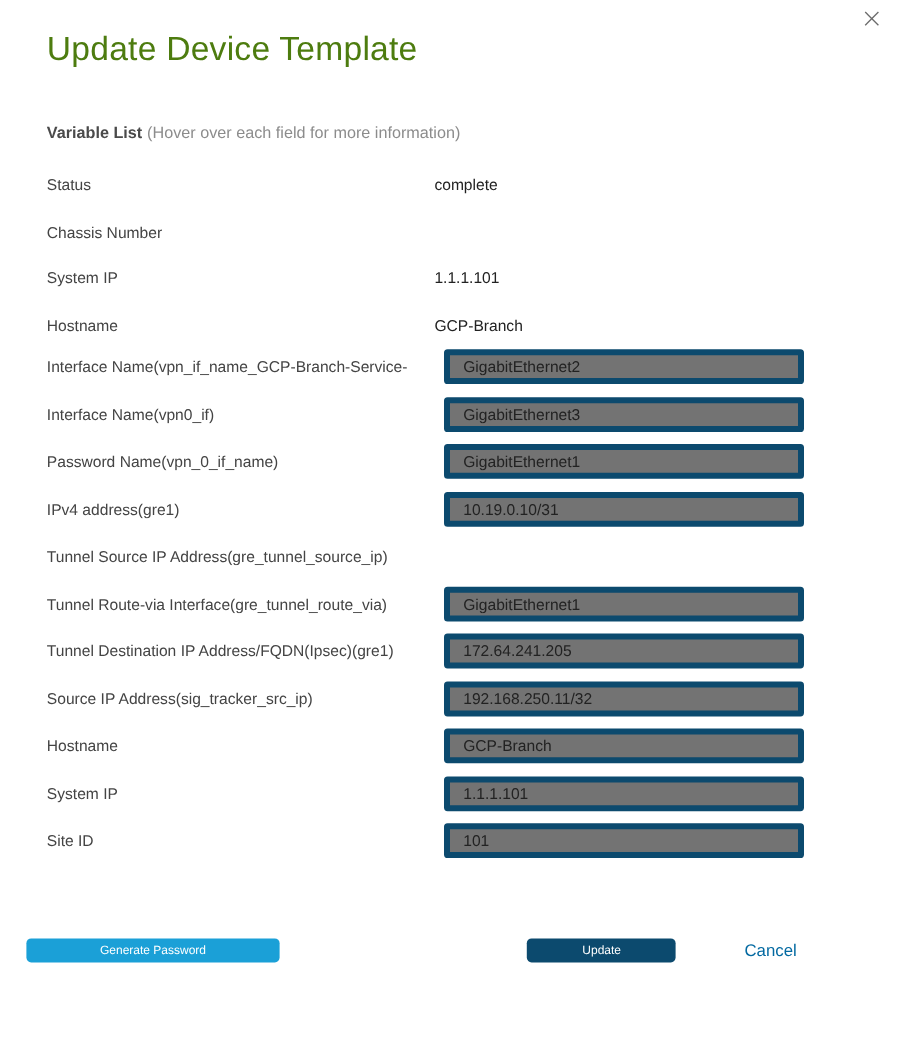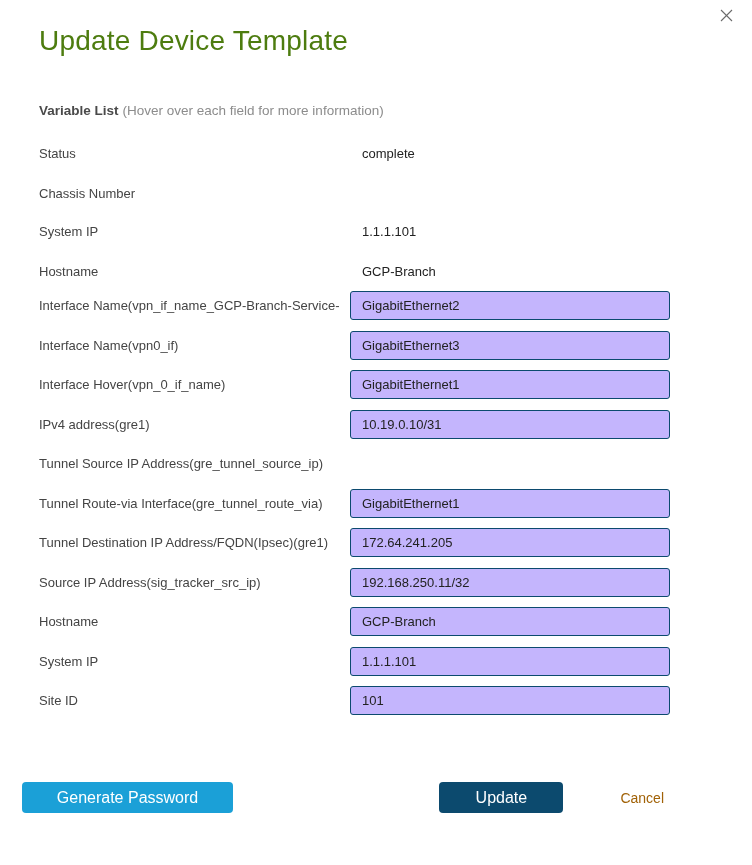--- a/index.html
+++ b/index.html
@@ -56,48 +56,48 @@
   .row.static:nth-child(2) { margin-bottom: 18px; }
   .row.static:nth-child(4) { margin-bottom: 10px; }
   .row.static .value-col {
     flex: 1;
     padding-left: 12px;
     font-size: 13px;
     color: #222;
     white-space: nowrap;
   }
   
-  .row.editable { height: 29px; margin-bottom: 10.5px; }
+  .row.editable { height: 29px; margin-bottom: 10.5px; gap: 20px; }
   .row.editable input {
     flex: 1;
     width: 320px;
     height: 29px;
-    border: 1px solid #0c4a6e;
+    border: 5px solid #0c4a6e;
     border-radius: 3px;
     padding: 0 11px;
     font-family: "Liberation Sans", "DejaVu Sans", sans-serif;
     font-size: 13px;
     color: #222;
-    background: #c4b5fd;
+    background: #737373;
     outline: none;
   }
 
   .footer {
     margin-top: 67px;
     margin-left: -17px;
     display: flex;
     align-items: center;
   }
   .btn {
     border: none;
     border-radius: 4px;
-    height: 31px;
+    height: 20px;
     color: #ffffff;
     font-family: "Liberation Sans", "DejaVu Sans", sans-serif;
-    font-size: 16px;
+    font-size: 10px;
     cursor: pointer;
   }
   .btn-generate { width: 211px; }
   .btn-update { width: 124px; margin-left: auto; }
   .cancel-link {
     margin-left: 57px;
     margin-right: 6px;
     font-size: 14px;
     cursor: pointer;
   }
@@ -147,21 +147,21 @@
     <div class="label-col">Interface Name(vpn_if_name_GCP-Branch-Service-</div>
     <input type="text" value="GigabitEthernet2" style="">
   </div>
 
   <div class="row editable">
     <div class="label-col">Interface Name(vpn0_if)</div>
     <input type="text" value="GigabitEthernet3" style="">
   </div>
 
   <div class="row editable">
-    <div class="label-col">Interface Hover(vpn_0_if_name)</div>
+    <div class="label-col">Password Name(vpn_0_if_name)</div>
     <input type="text" value="GigabitEthernet1" style="">
   </div>
 
   <div class="row editable">
     <div class="label-col">IPv4 address(gre1)</div>
     <input type="text" value="10.19.0.10/31" style="">
   </div>
 
   <div class="row editable">
     <div class="label-col">Tunnel Source IP Address(gre_tunnel_source_ip)</div>
@@ -195,16 +195,16 @@
   <div class="row editable">
     <div class="label-col">Site ID</div>
     <input type="text" value="101" style="">
   </div>
 </div>
   </div>
 
   <div class="footer">
     <button class="btn btn-generate" style="background: rgb(27, 160, 215);">Generate Password</button>
     <button class="btn btn-update" style="background: #0c4a6e;">Update</button>
-    <span class="cancel-link" style="color: #a16207;">Cancel</span>
+    <span class="cancel-link" style="color: #0369a1;">Cancel</span>
   </div>
 
 </div>
 
 </body></html>

